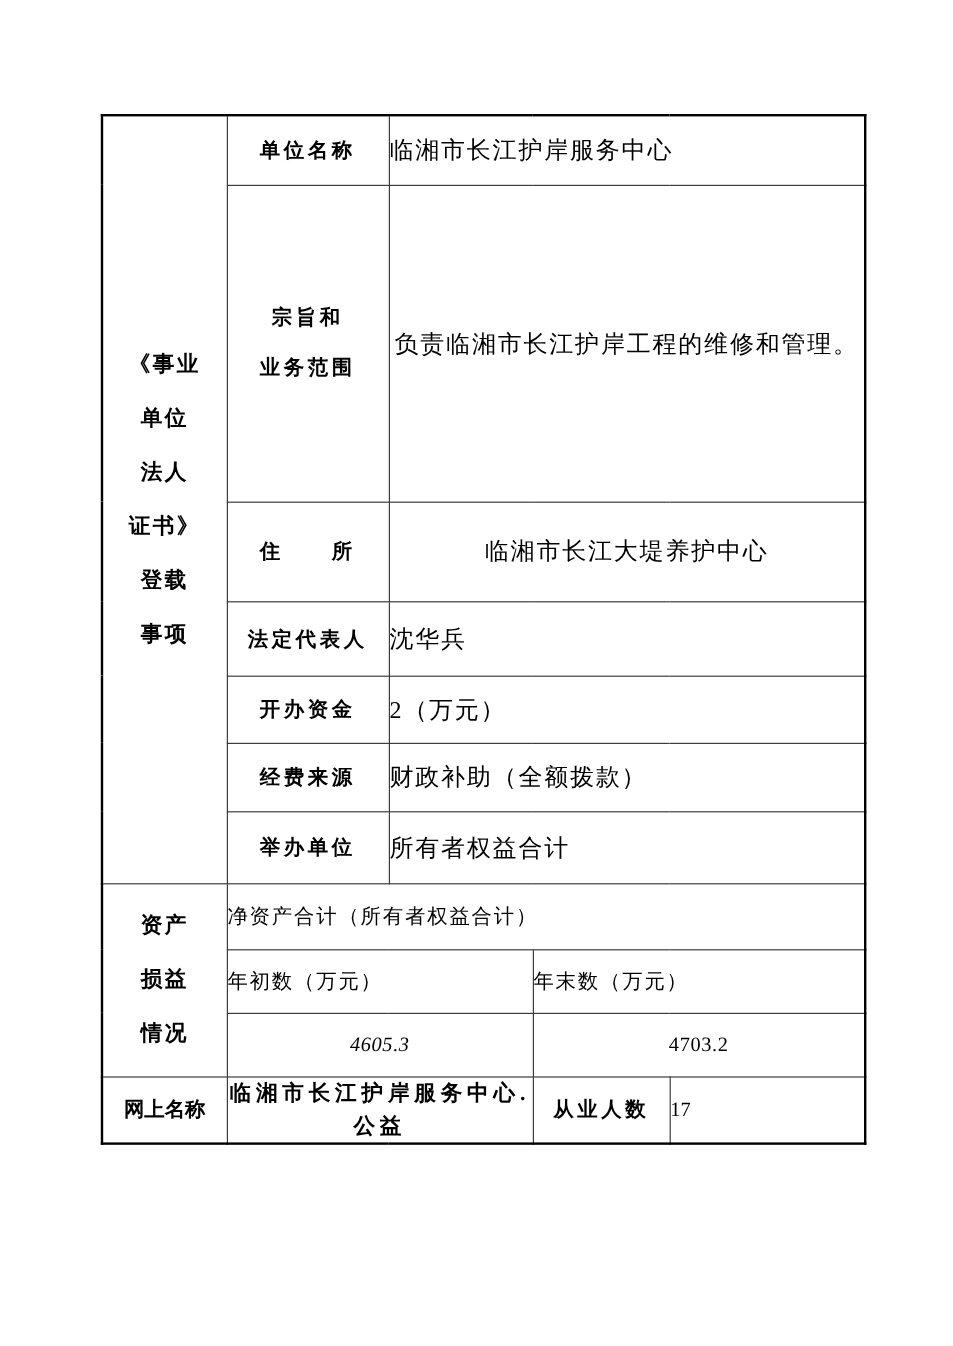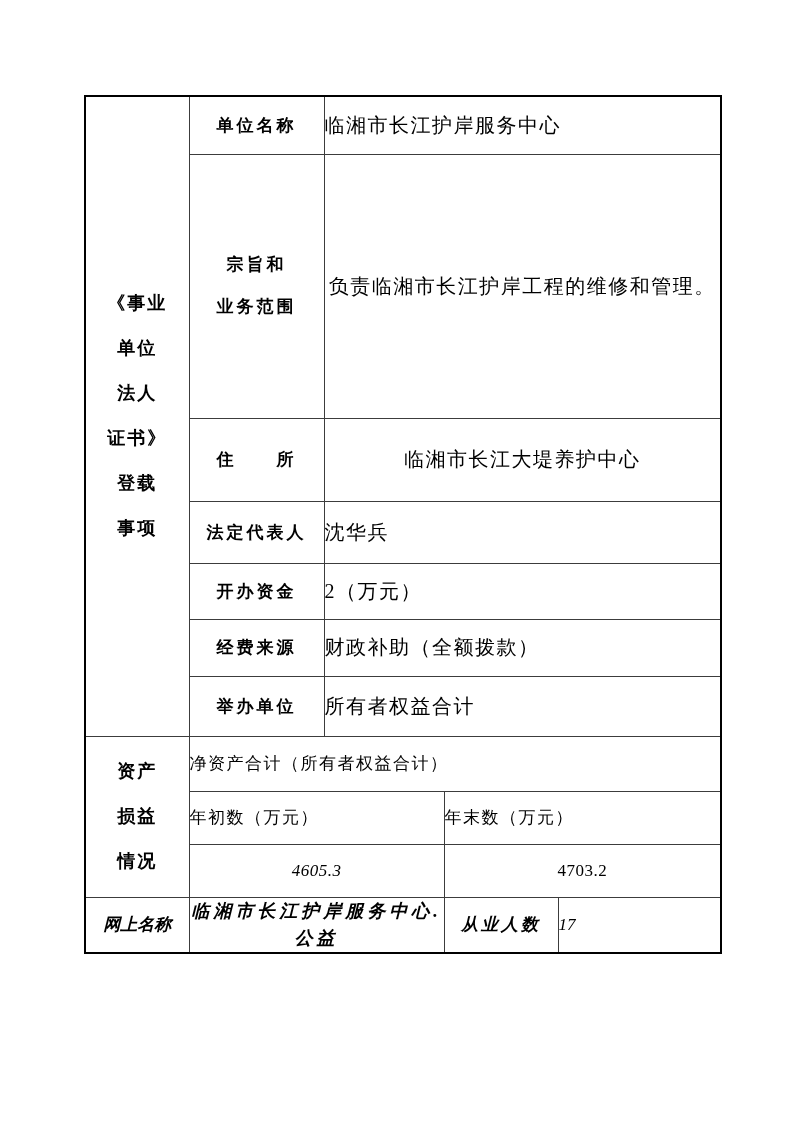--- a/index.html
+++ b/index.html
@@ -30,21 +30,21 @@
   tr.r1  { height: 58px; }
   tr.r2  { height: 264px; padding-left: 20px; }
   tr.r3  { height: 83px; }
   tr.r4  { height: 62px; }
   tr.r5  { height: 56px; }
   tr.r6  { height: 57px; }
   tr.r7  { height: 60px; }
   tr.r8  { height: 55px; }
   tr.r9  { height: 53px; padding-left: 36px; }
   tr.r10 { height: 53px; }
-  tr.r11 { height: 43px; font-style: italic; }
+  tr.r11 { height: 43px; }
 
   .label-cell {
     font-weight: bold;
     font-size: 17px;
     text-align: center;
     letter-spacing: 3px;
   }
   .stack-cell div {
     font-weight: bold;
     font-size: 18px;

